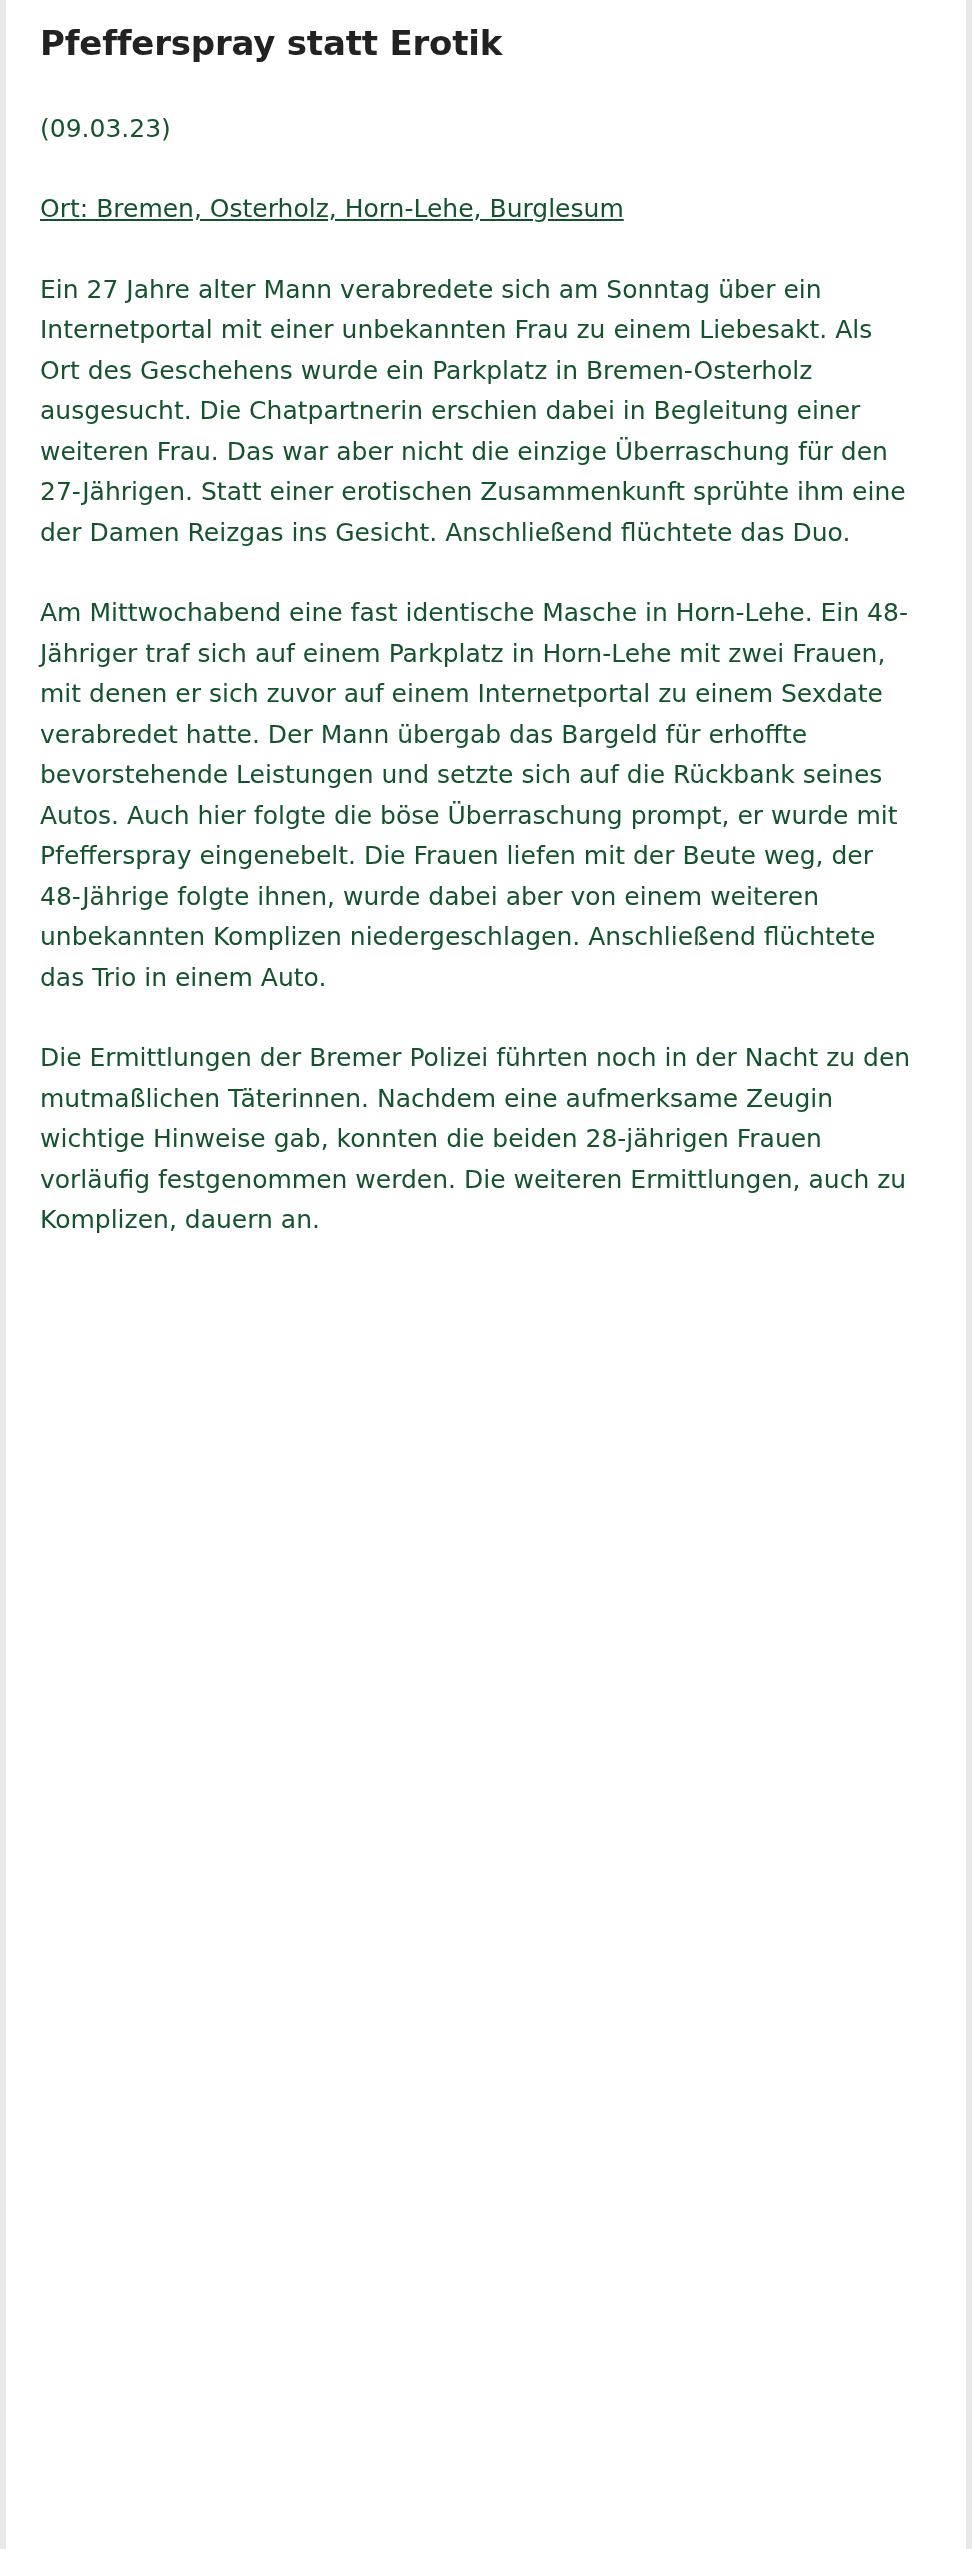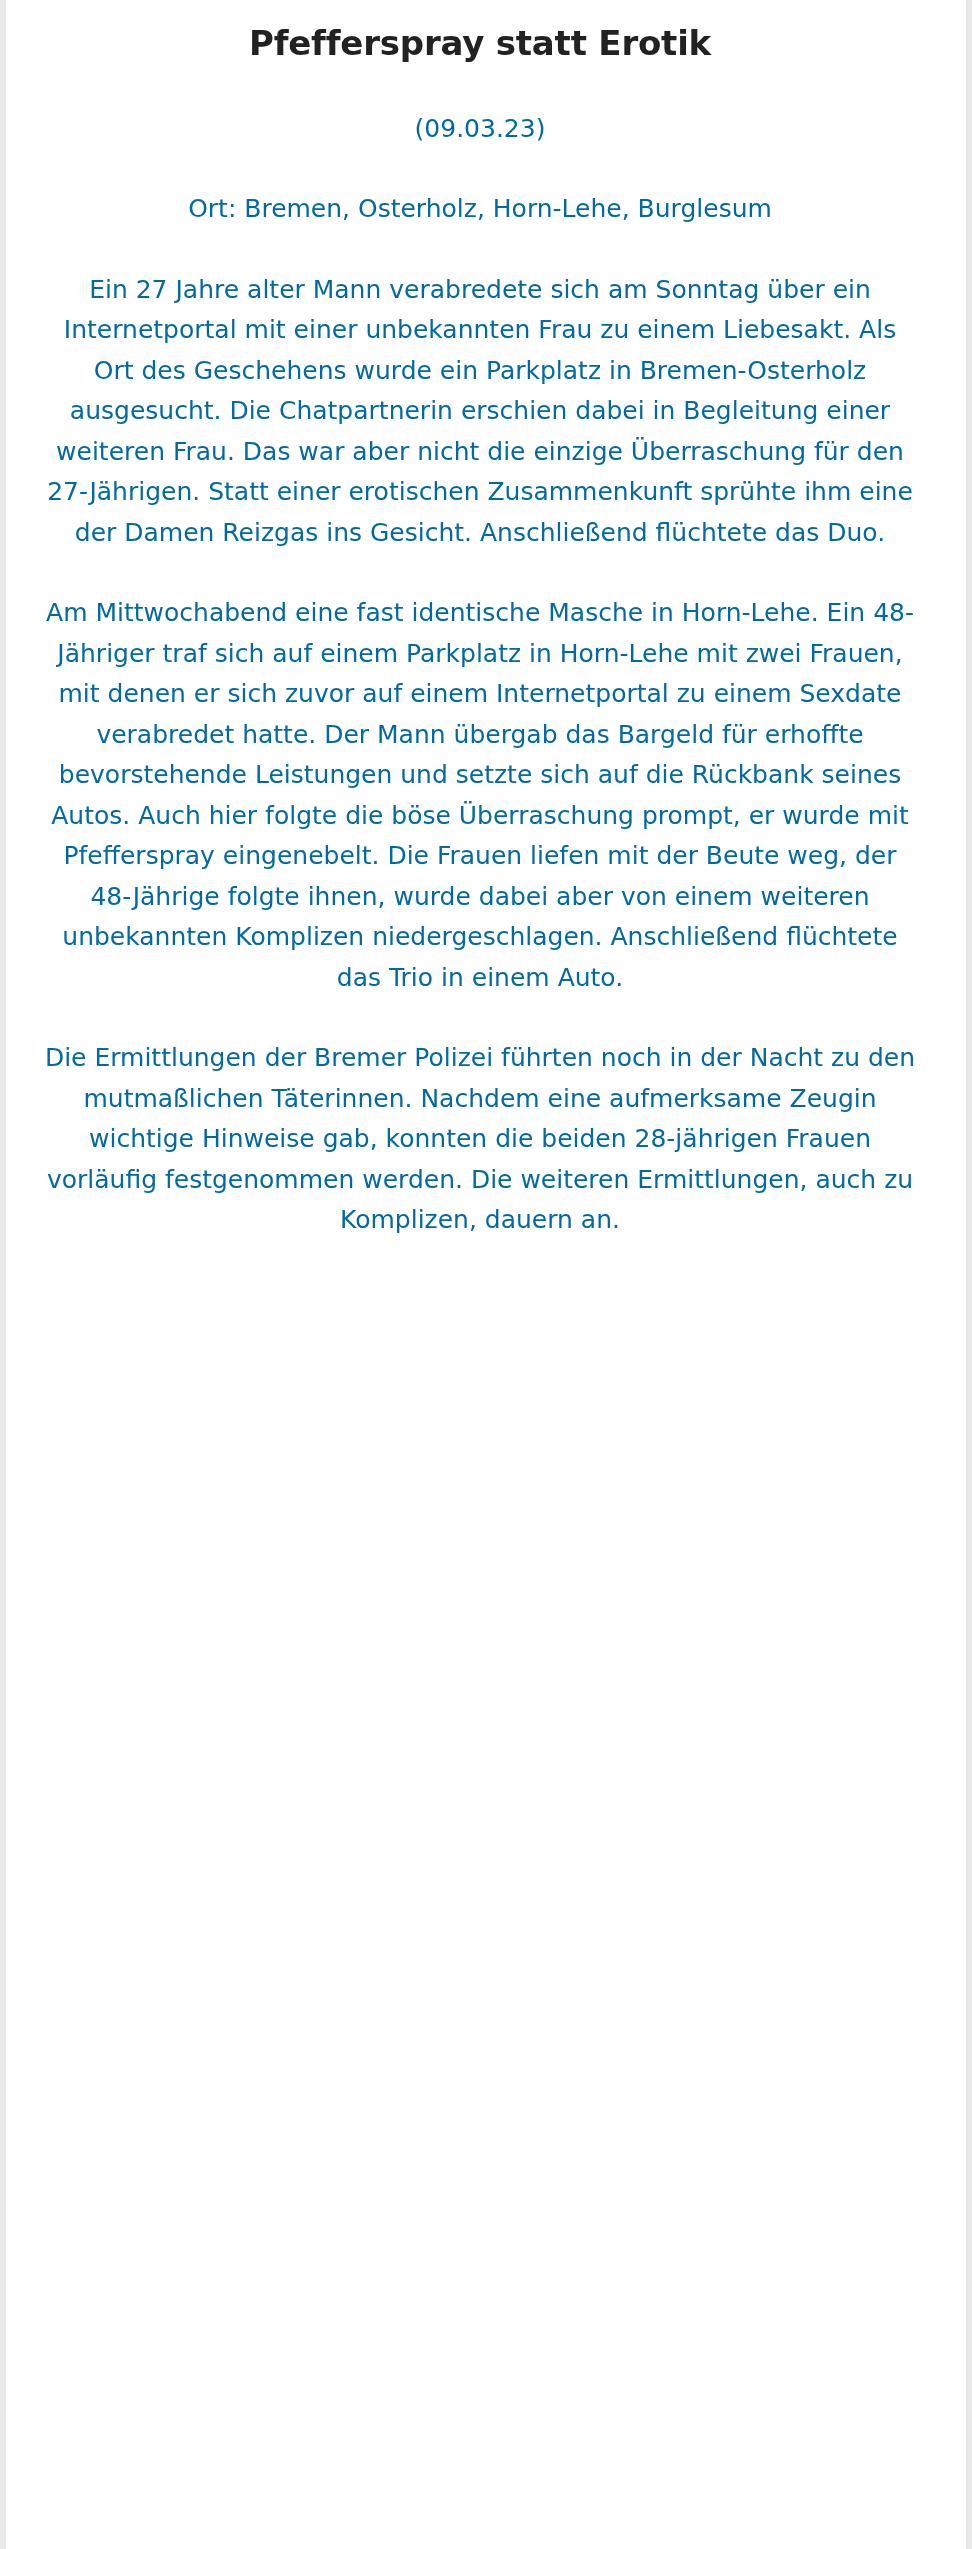--- a/index.html
+++ b/index.html
@@ -13,21 +13,20 @@
     font-family: "DejaVu Sans", sans-serif;
     color: #333333;
     -webkit-font-smoothing: antialiased;
   }
   .page {
     position: relative;
     width: 972px;
     min-height: 2549px;
     background: #ffffff;
     box-sizing: border-box;
-    text-align: center;
   }
   .left-rule {
     position: absolute;
     left: 0;
     top: 0;
     bottom: 0;
     width: 6px;
     background: #e8e8e8;
   }
   .right-rule {
@@ -46,29 +45,30 @@
     font-size: 34px;
     line-height: 1.25;
     font-weight: bold;
     color: #222222;
     margin: 0 0 44px 0;
     letter-spacing: -0.2px;
   }
   .para {
     font-size: 25px;
     line-height: 1.62;
-    color: #0369a1;
+    color: #14532d;
     margin: 8px 0 40px 0;
     font-weight: 400;
   }
   .para.meta {
     margin-bottom: 40px;
   }
   .para .line {
     display: block;
+    text-decoration: underline;
   }
 </style>
 </head>
 <body>
 
 <div class="page">
   <div class="left-rule"></div>
   <div class="right-rule"></div>
 
   <div class="article">

